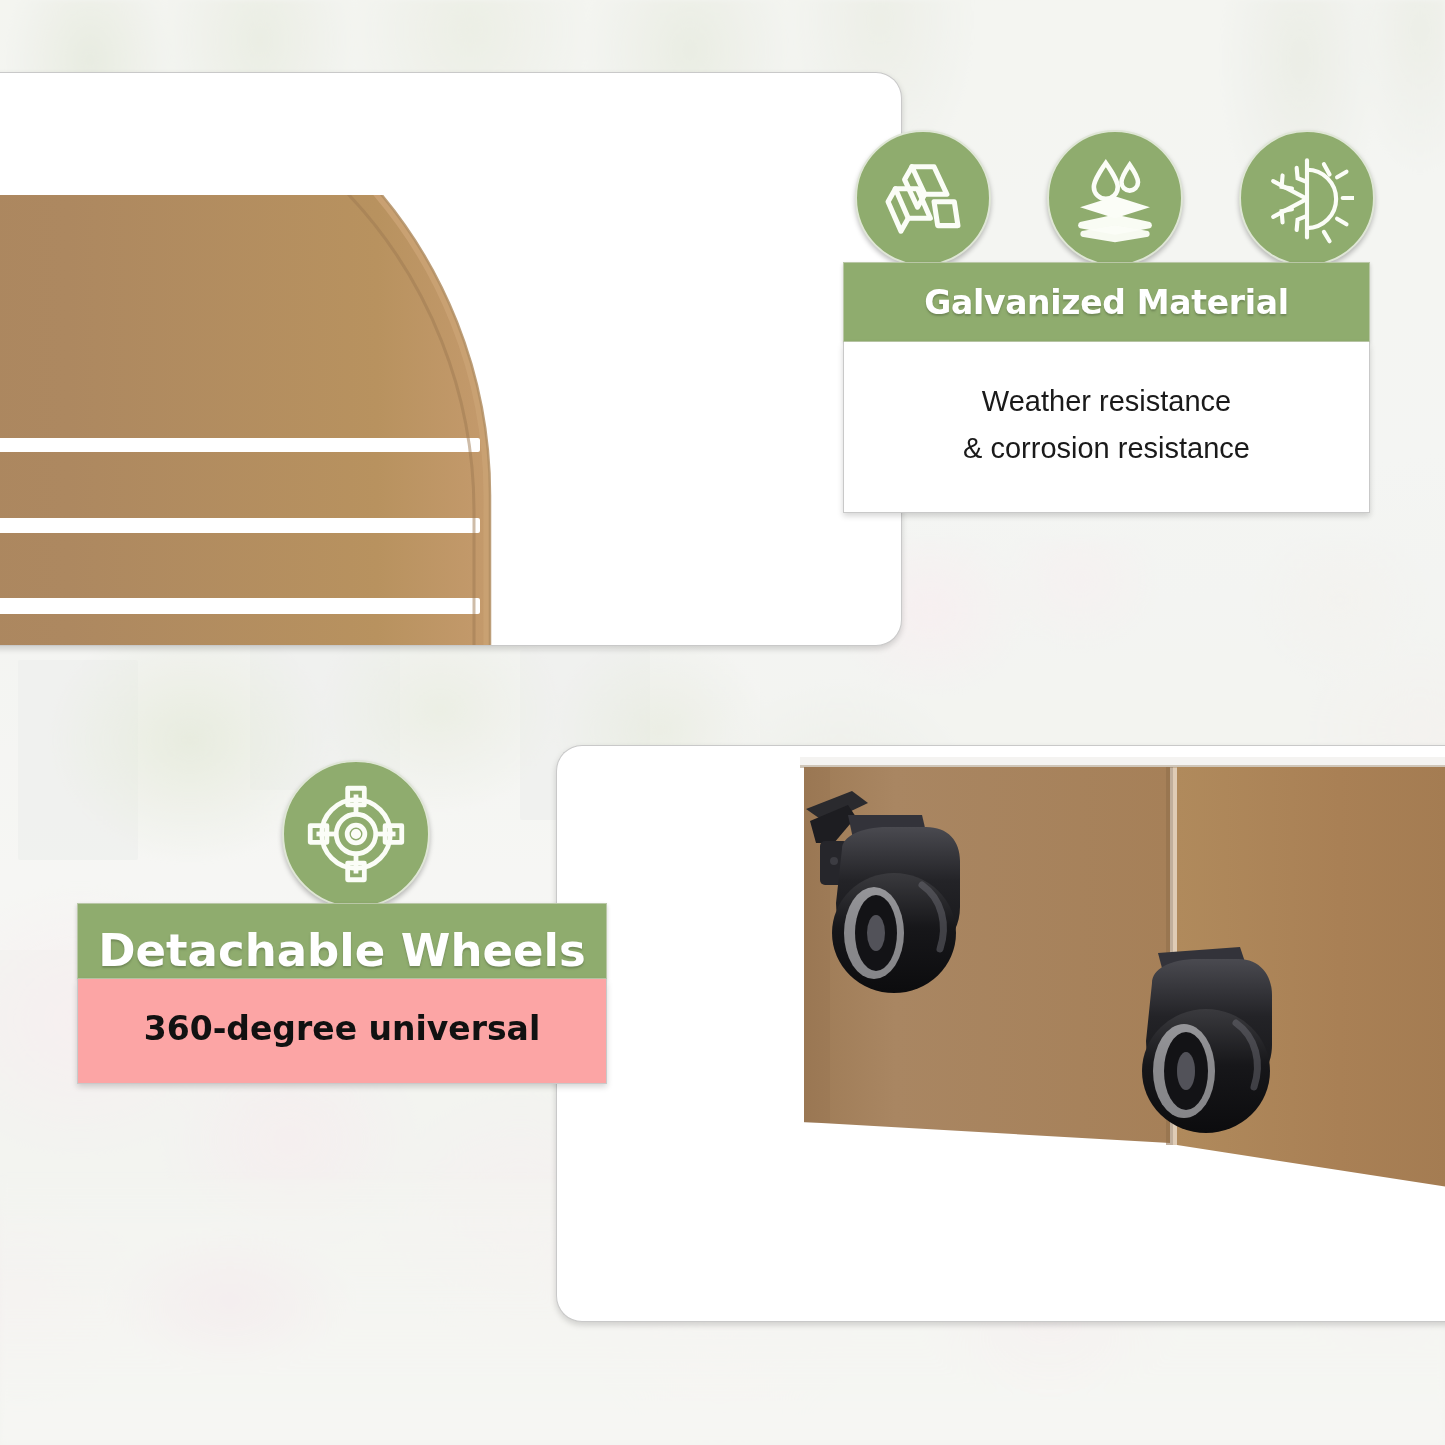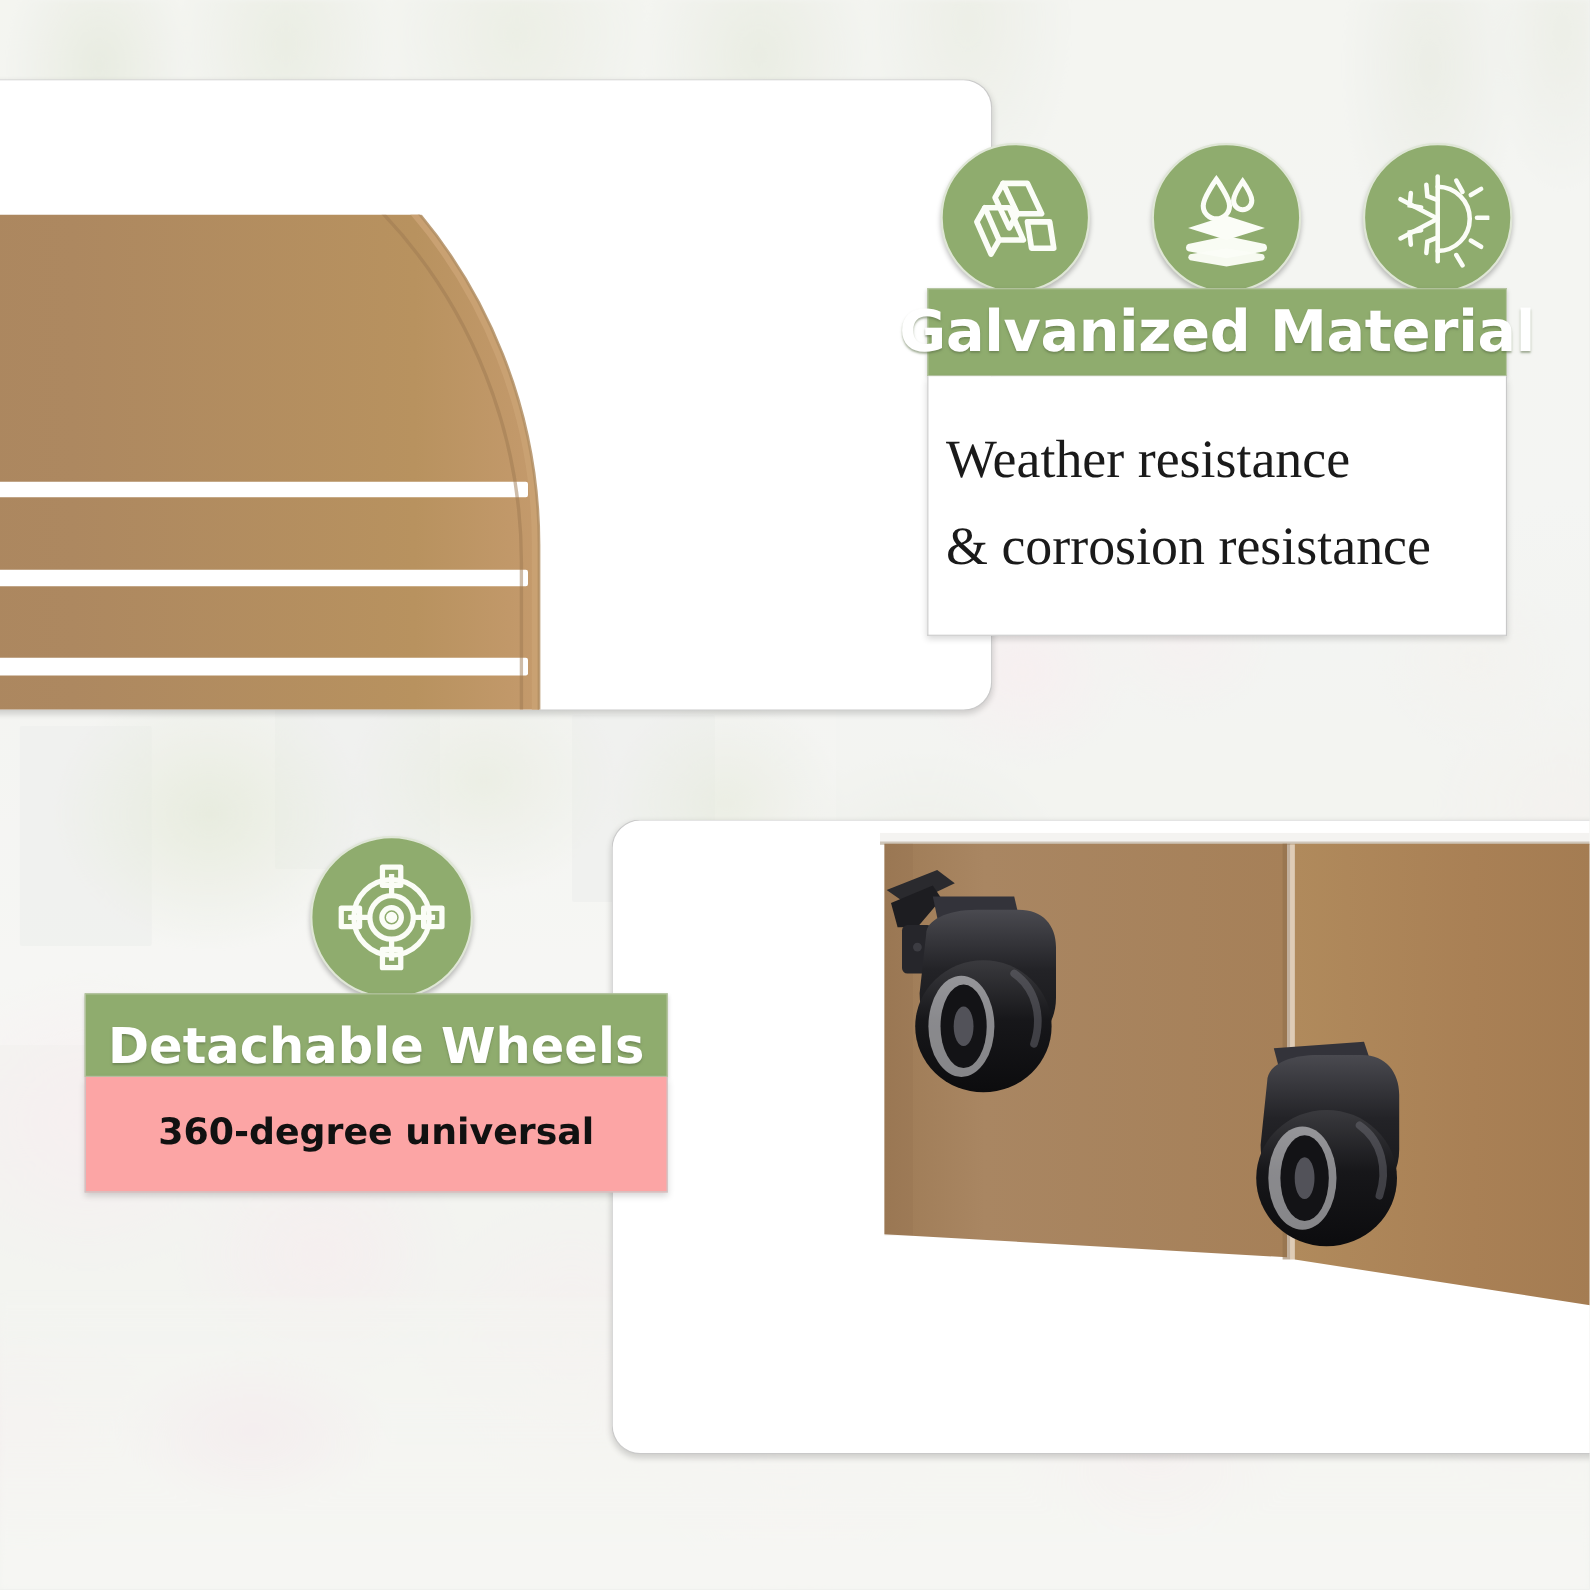--- a/index.html
+++ b/index.html
@@ -105,33 +105,33 @@
     position:absolute; left:843px; top:262px; width:527px;
   }
   #callout-galv .banner {
     height:80px; background:#8fac6e;
     border:1px solid #b9c7a6;
     display:flex; align-items:center; justify-content:center;
     box-shadow:0 2px 4px rgba(0,0,0,.18);
   }
   #callout-galv .banner .title {
     font-family:"DejaVu Sans", sans-serif;
-    font-weight:bold; font-size:52px; color:#ffffff;
+    font-weight:bold; font-size:33px; color:#ffffff;
     letter-spacing:-.3px;
     text-shadow:0 2px 2px rgba(90,110,70,.55);
     white-space:nowrap;
   }
   #callout-galv .body {
     background:#ffffff; border:1px solid #c9c9c9; border-top:none;
     padding:36px 16px 40px;
     box-shadow:0 3px 6px rgba(0,0,0,.16);
   }
   #callout-galv .body p {
-    font-family:Liberation Serif, serif;
-    font-size:49px; color:#1a1a1a; text-align:left;
+    font-family:Liberation Sans, sans-serif;
+    font-size:29px; color:#1a1a1a; text-align:center;
     line-height:1.62; white-space:nowrap;
   }
 
   
   #galv-icons {
     position:absolute; left:855px; top:130px; width:520px; height:140px;
     display:flex; justify-content:space-between; align-items:flex-start;
   }
   .icon-circle {
     width:136px; height:136px; border-radius:50%;

